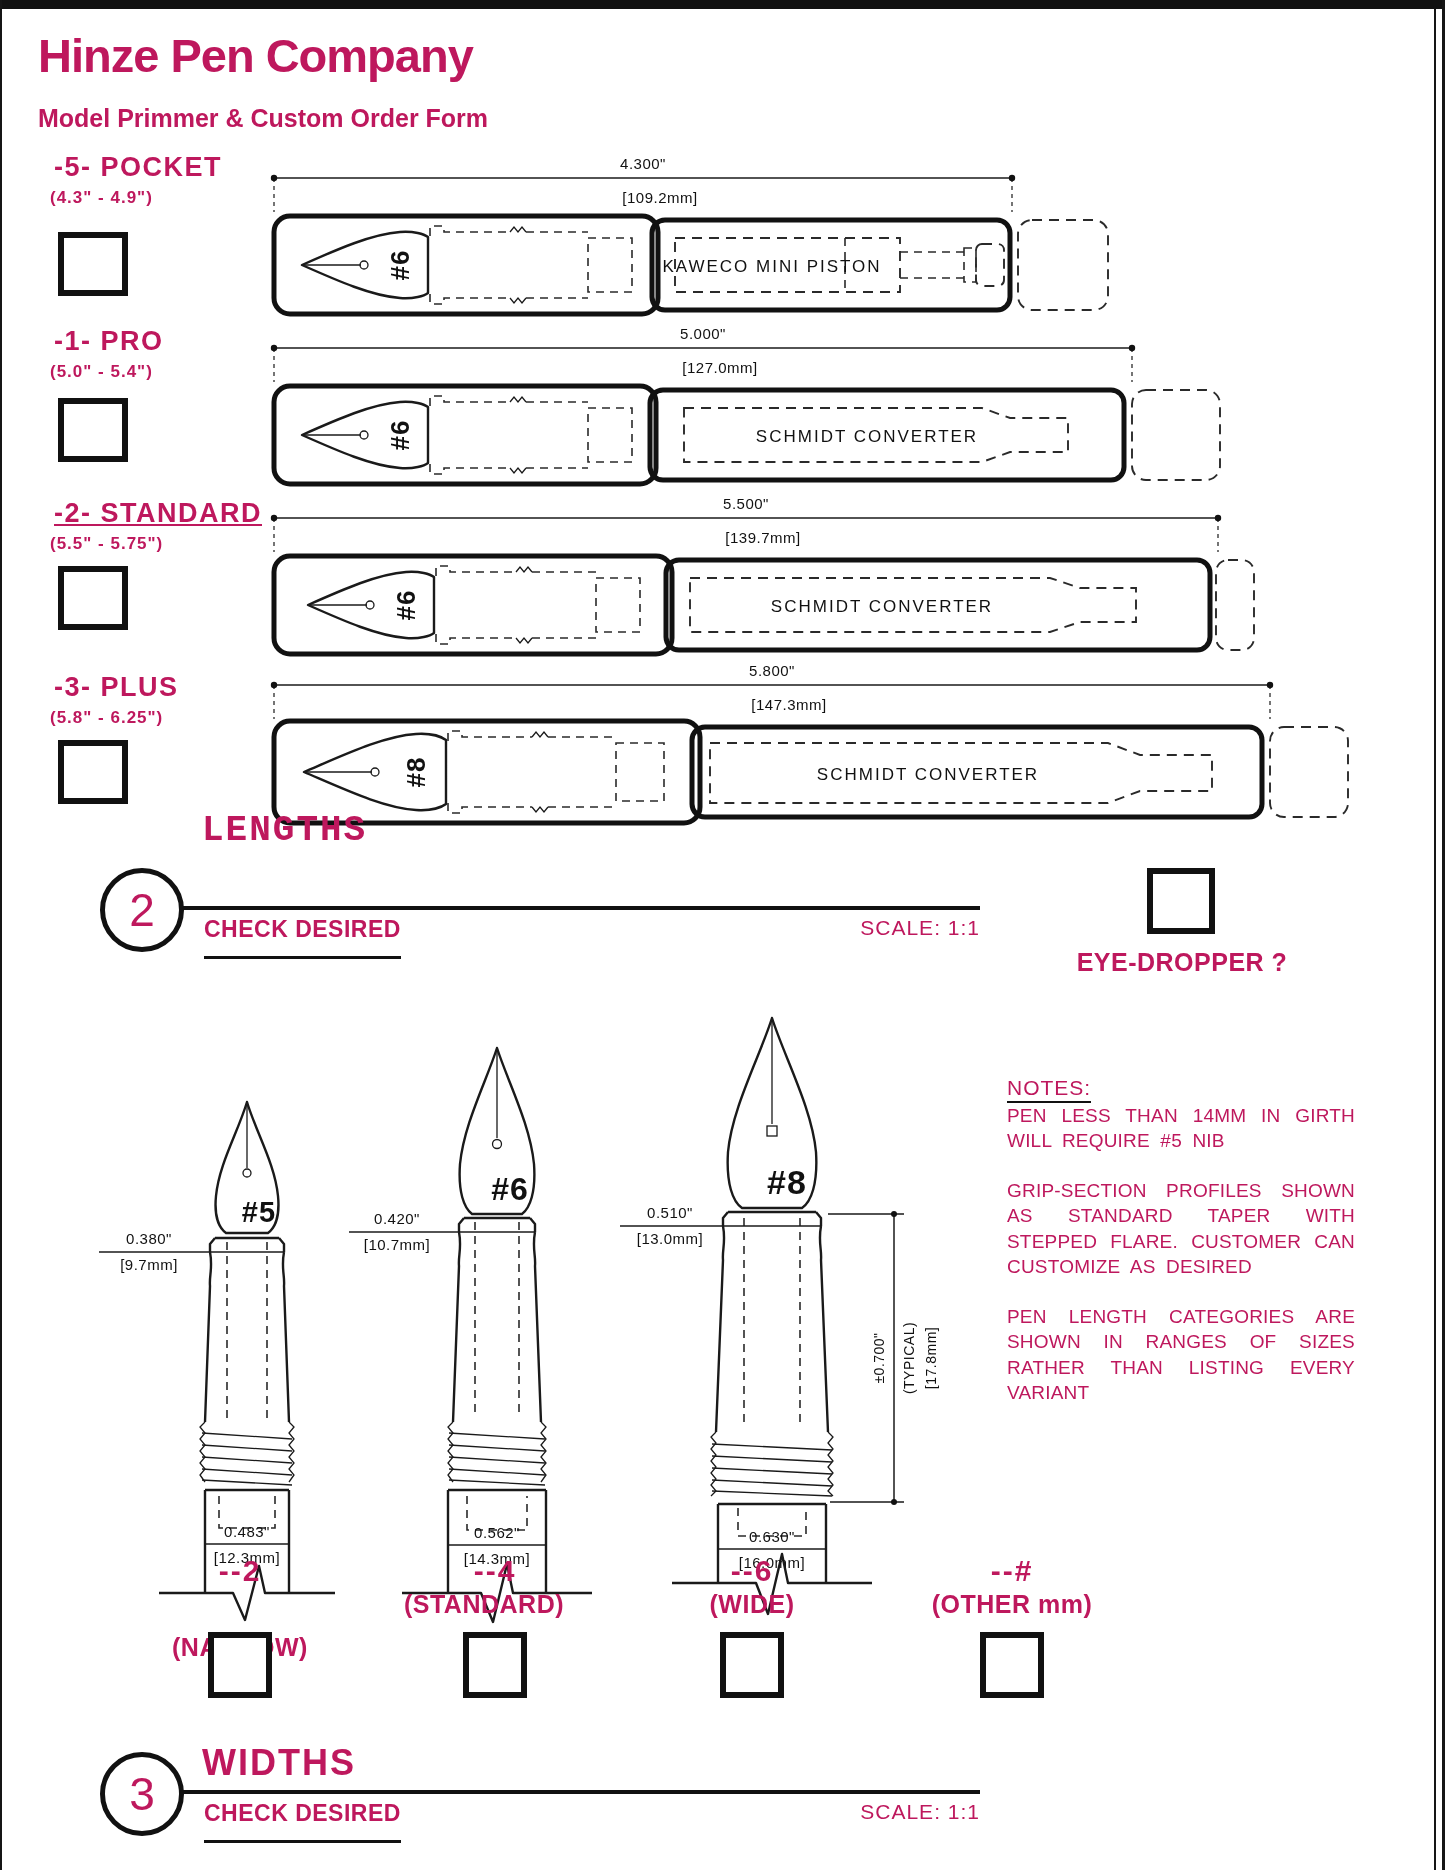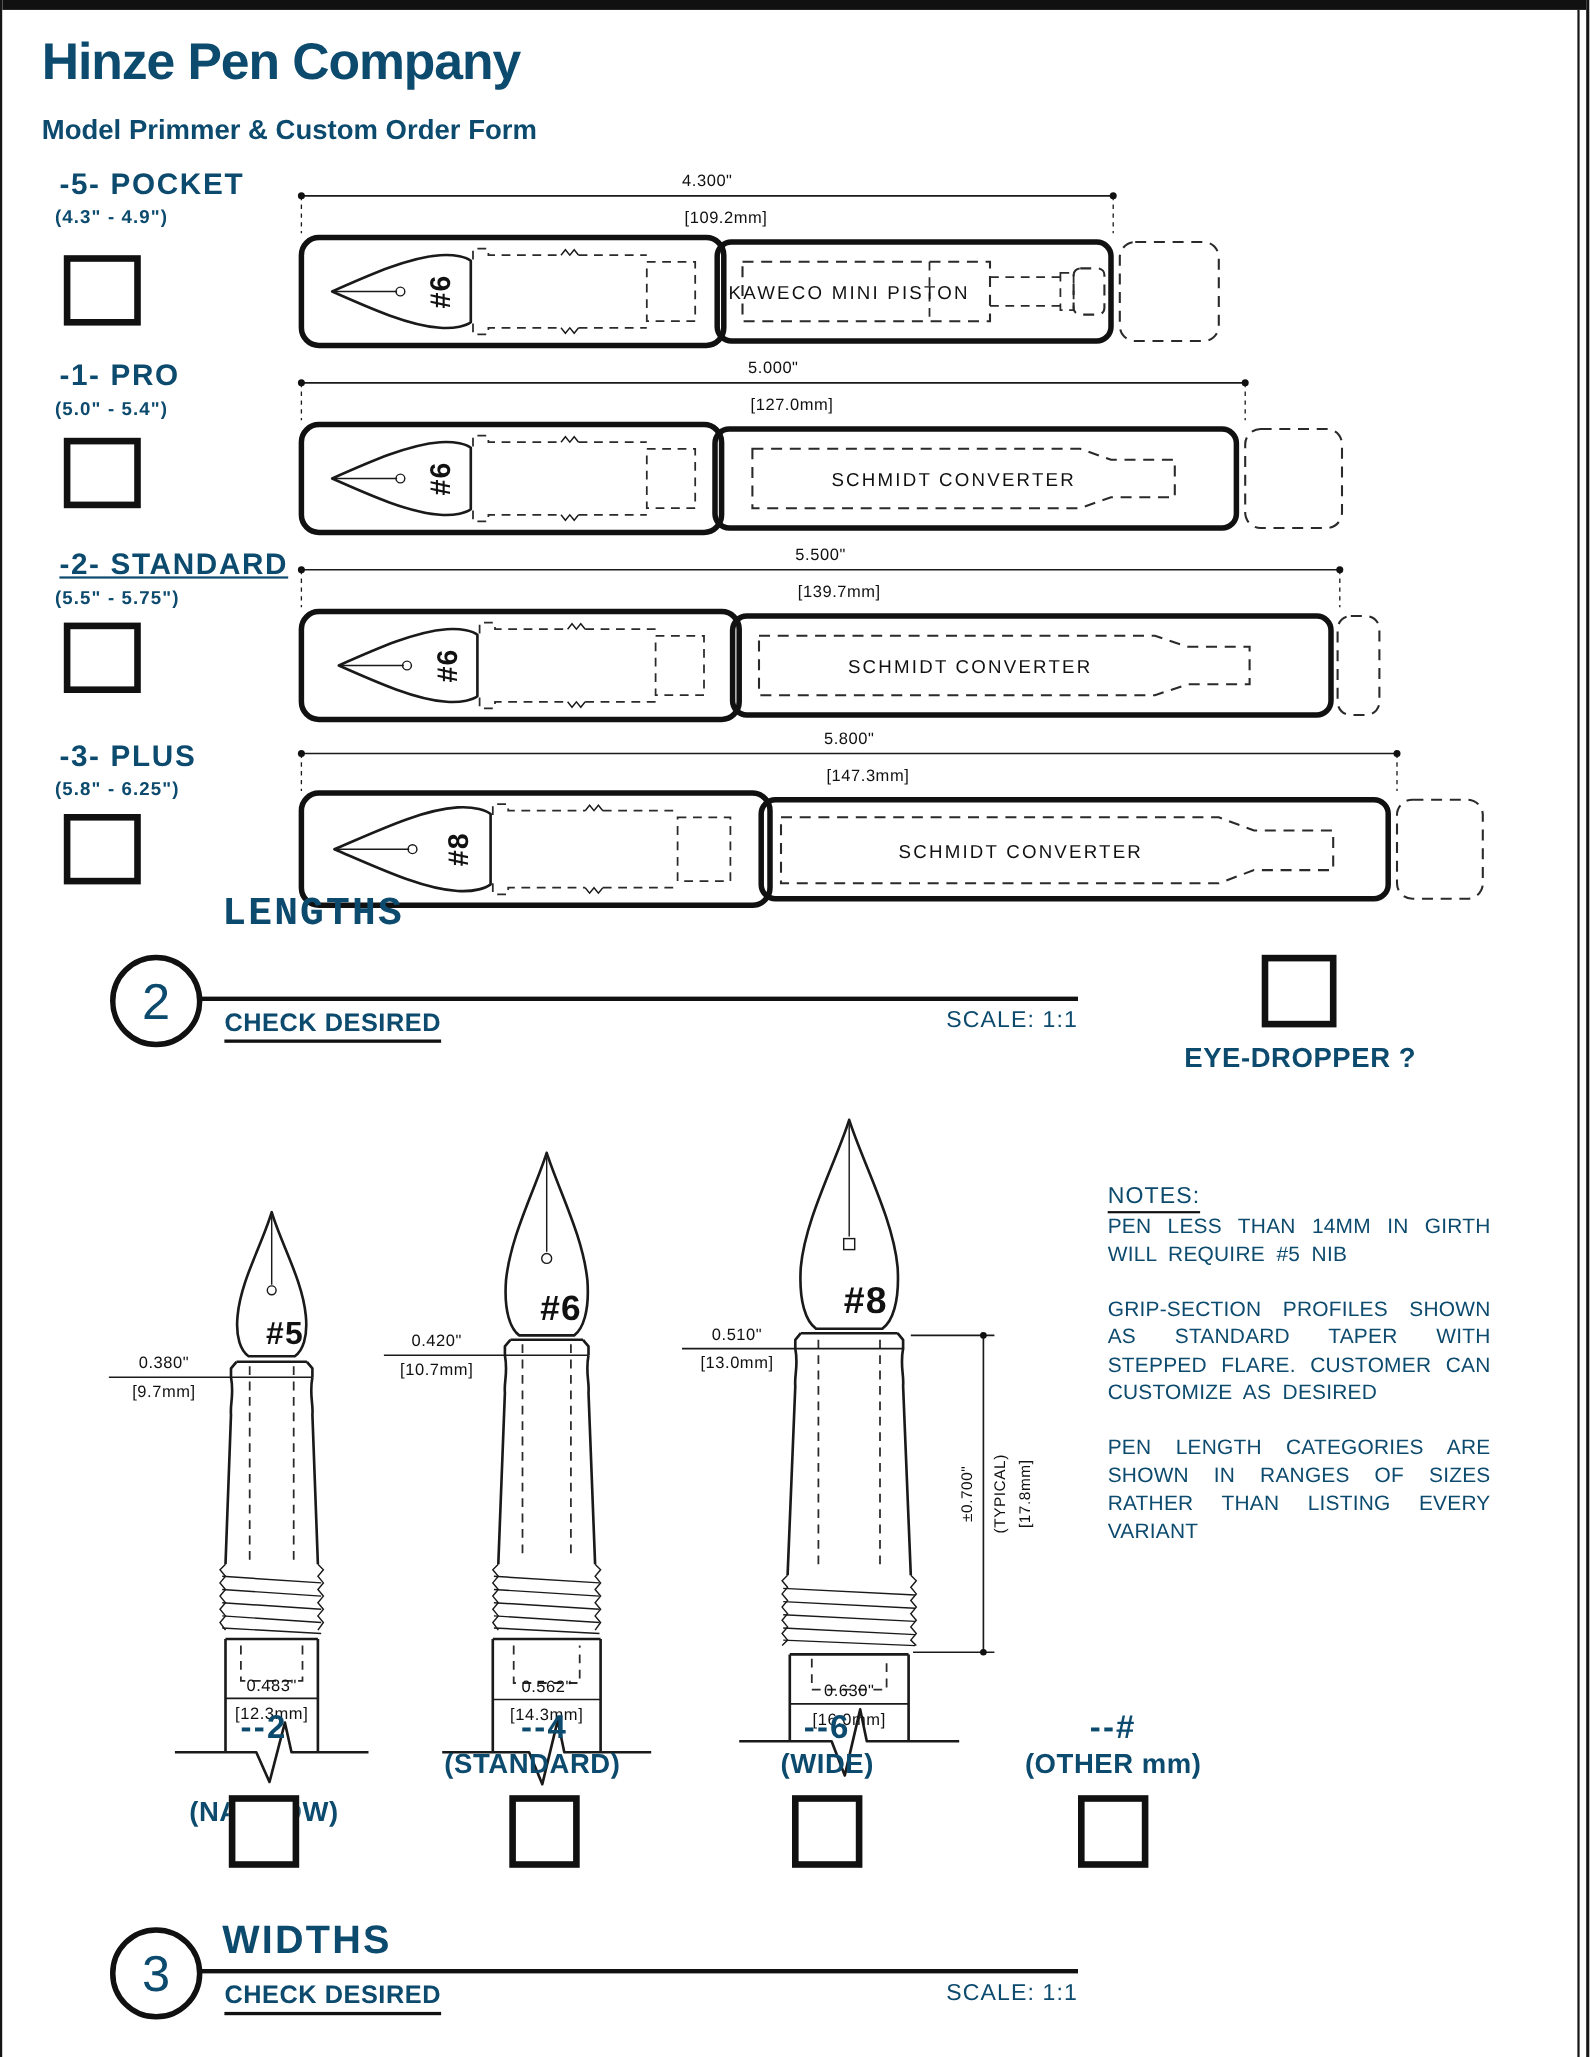--- a/index.html
+++ b/index.html
@@ -1,18 +1,18 @@
 <!DOCTYPE html>
 <html><head>
 <meta charset="utf-8">
 <style>
   html,body{margin:0;padding:0;background:#e8e8e8;}
   .page{
     position:relative;width:1445px;height:1870px;background:#ffffff;
-    font-family:"Liberation Sans",sans-serif;color:#0c4a6e;overflow:hidden;
+    font-family:"Liberation Sans",sans-serif;color:#be185d;overflow:hidden;
     border-left:2px solid #151515;border-right:3px solid #151515;
     box-sizing:border-box;margin:0 auto;
   }
   .topbar{position:absolute;left:0;top:0;width:100%;height:9px;background:#111;}
   .rightline{position:absolute;top:9px;right:6px;width:2px;height:100%;background:#151515;}
 
   .title{position:absolute;left:36px;top:28px;font-size:47px;font-weight:bold;letter-spacing:-1px;}
   .subtitle{position:absolute;left:36px;top:104px;font-size:25px;font-weight:bold;letter-spacing:0px;}
 
   .model-code{position:absolute;font-size:27px;font-weight:bold;letter-spacing:1.5px;white-space:nowrap;}
@@ -35,21 +35,21 @@
   svg .t15{font-size:15px;letter-spacing:.5px;}
   svg .t17{font-size:17px;letter-spacing:2px;}
   svg .nl{font-size:26px;font-weight:bold;letter-spacing:1px;}
   svg .nlb{font-weight:bold;letter-spacing:1px;}
   svg .rot{font-size:14px;letter-spacing:.5px;}
 
   .marker-circle{position:absolute;width:74px;height:74px;border:5px solid #111;border-radius:50%;
     display:flex;align-items:center;justify-content:center;font-size:46px;background:#fff;z-index:2;}
   .marker-title{position:absolute;font-size:36px;font-weight:bold;letter-spacing:2px;}
   .marker-line{position:absolute;height:4px;background:#111;}
-  .marker-sub{position:absolute;font-size:23px;font-weight:bold;letter-spacing:.5px;border-bottom:3px solid #111;padding-bottom:2px;text-align:right;}
+  .marker-sub{position:absolute;font-size:23px;font-weight:bold;letter-spacing:.5px;border-bottom:3px solid #111;padding-bottom:13px;text-align:right;}
   .marker-scale{position:absolute;font-size:21px;letter-spacing:1px;width:170px;text-align:right;}
 
   .eyedropper-label{position:absolute;left:1062px;top:948px;width:236px;text-align:center;
     font-size:25px;font-weight:bold;letter-spacing:.5px;}
 
   .notes{position:absolute;left:1005px;top:1076px;width:348px;}
   .notes-title{font-size:21px;letter-spacing:1px;border-bottom:2px solid #111;display:inline-block;padding-bottom:1px;}
   .note-item{font-size:19px;line-height:1.34;letter-spacing:.2px;word-spacing:5px;text-align:justify;margin-bottom:24px;}
 
   .wcode{position:absolute;width:180px;text-align:center;font-size:30px;font-weight:bold;letter-spacing:2px;}

